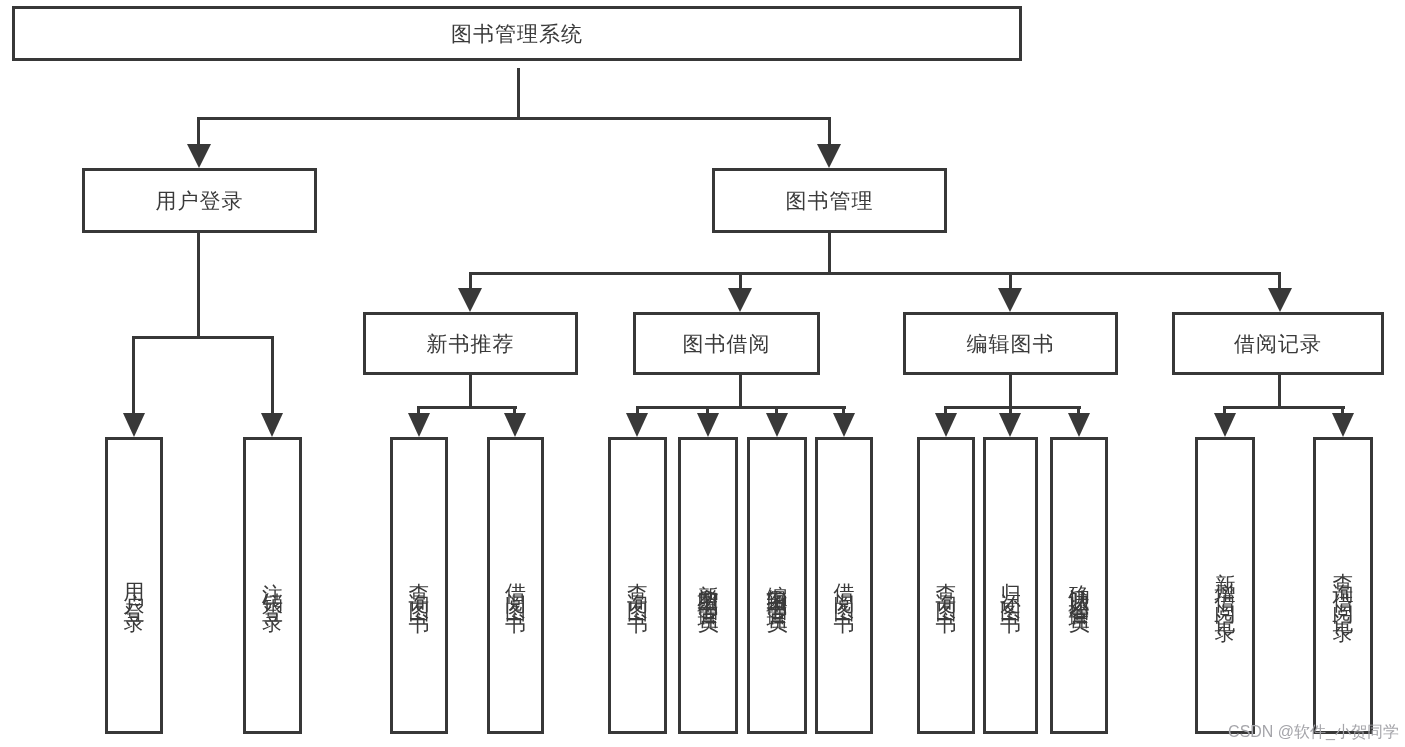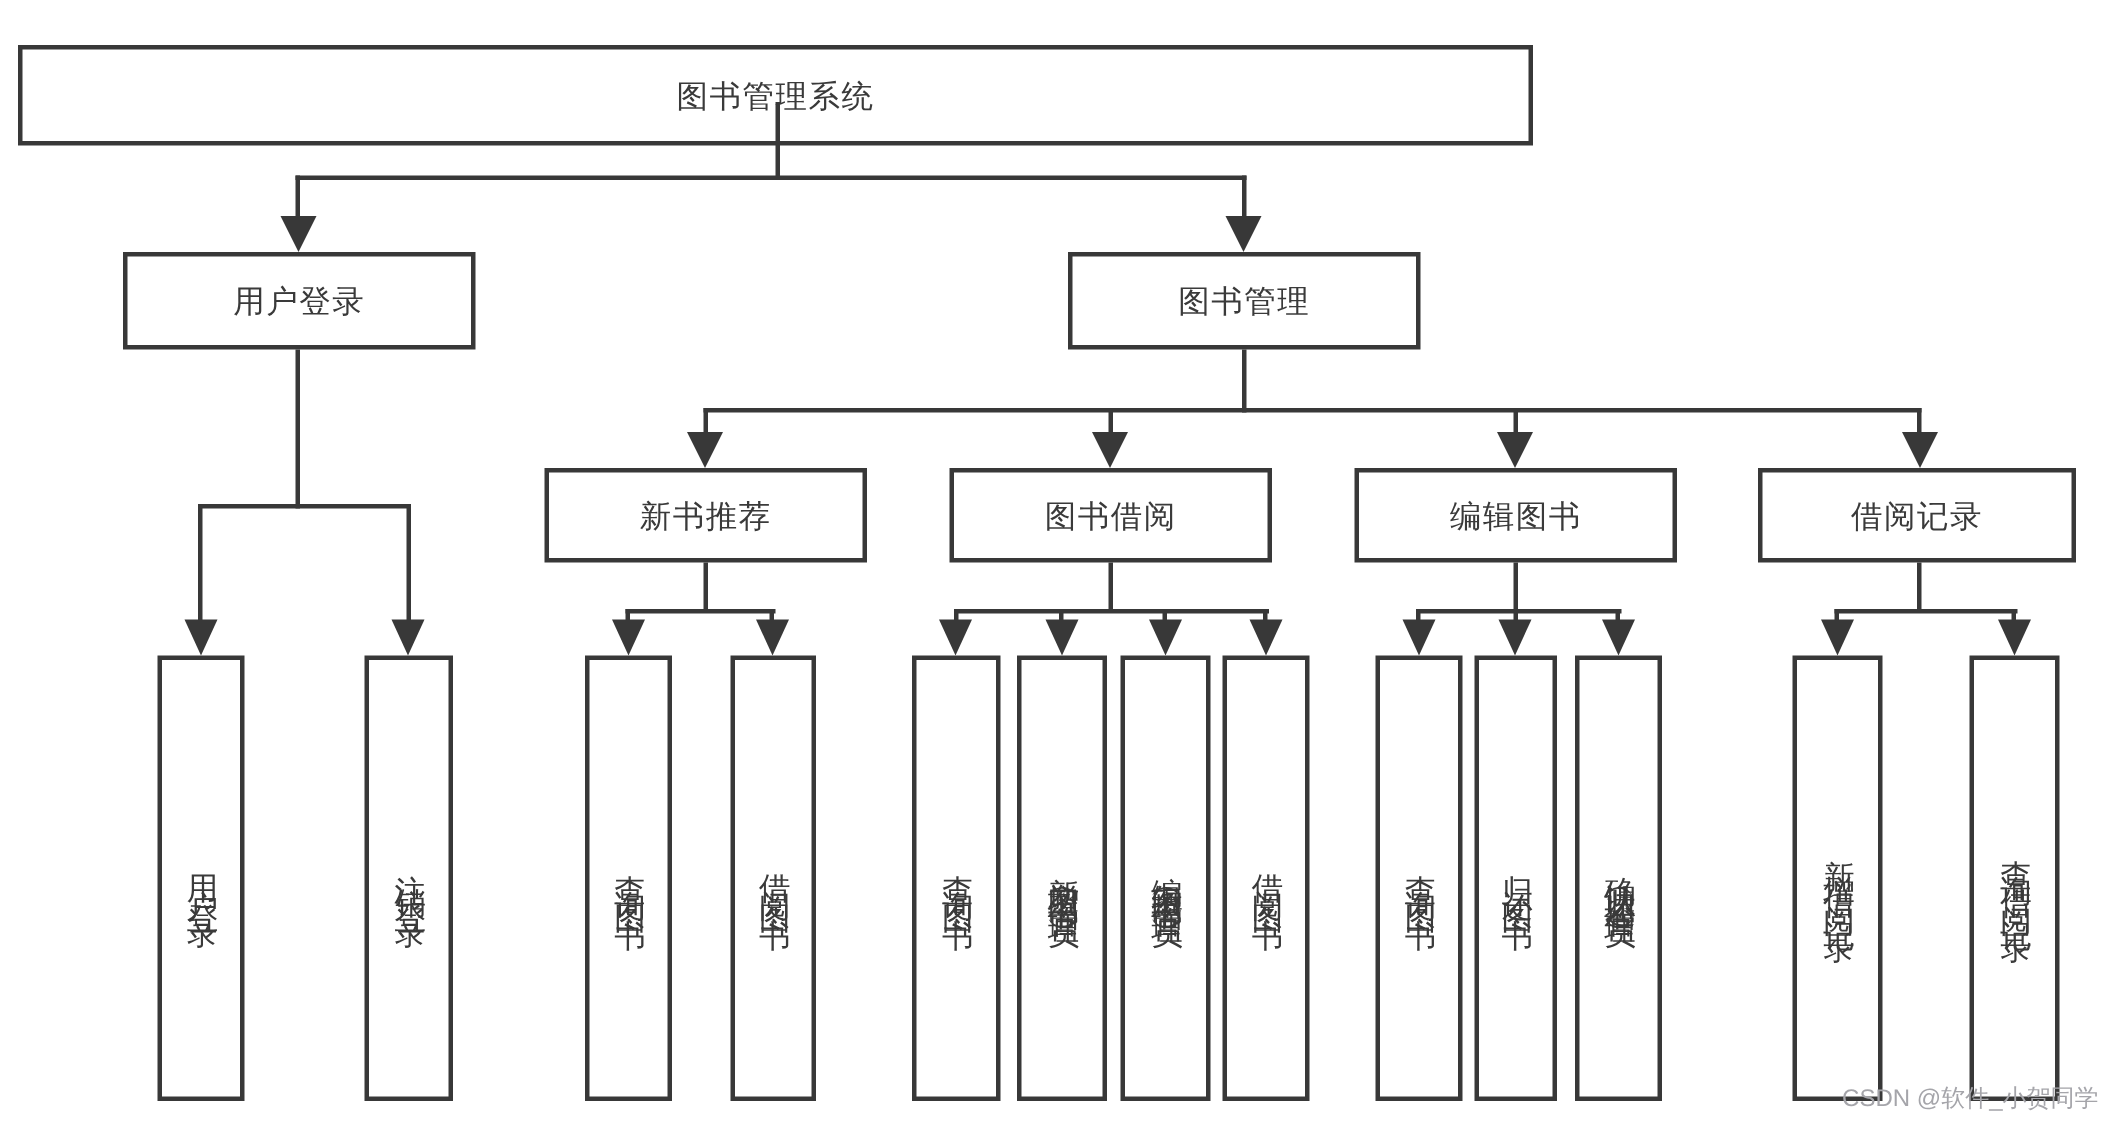--- a/index.html
+++ b/index.html
@@ -49,29 +49,29 @@
     color:var(--watermark,#a5a5aa);
     z-index:5;
     white-space:nowrap;
   }
 </style>
 </head>
 <body>
 
 <div class="canvas">
 
-  <div class="box h" style="left:12px;top:30px;width:1010px;height:67px">图书管理系统</div>
+  <div class="box h" style="left:12px;top:6px;width:1010px;height:55px">图书管理系统</div>
 
   <div class="box h" style="left:82px;top:168px;width:235px;height:65px">用户登录</div>
 
   <div class="box h" style="left:363px;top:312px;width:215px;height:63px">新书推荐</div>
 
   <div class="box h" style="left:712px;top:168px;width:235px;height:65px">图书管理</div>
 
-  <div class="box h" style="left:633px;top:312px;width:215px;height:63px">图书借阅</div>
+  <div class="box h" style="left:633px;top:312px;width:187px;height:63px">图书借阅</div>
 
   <div class="box h" style="left:903px;top:312px;width:215px;height:63px">编辑图书</div>
 
   <div class="box h" style="left:1172px;top:312px;width:212px;height:63px">借阅记录</div>
 
   <div class="box v" style="left:105px;top:437px;width:58px;height:297px">
     <span>用户登录</span>
   </div>
 
   <div class="box v" style="left:243px;top:437px;width:59px;height:297px">

